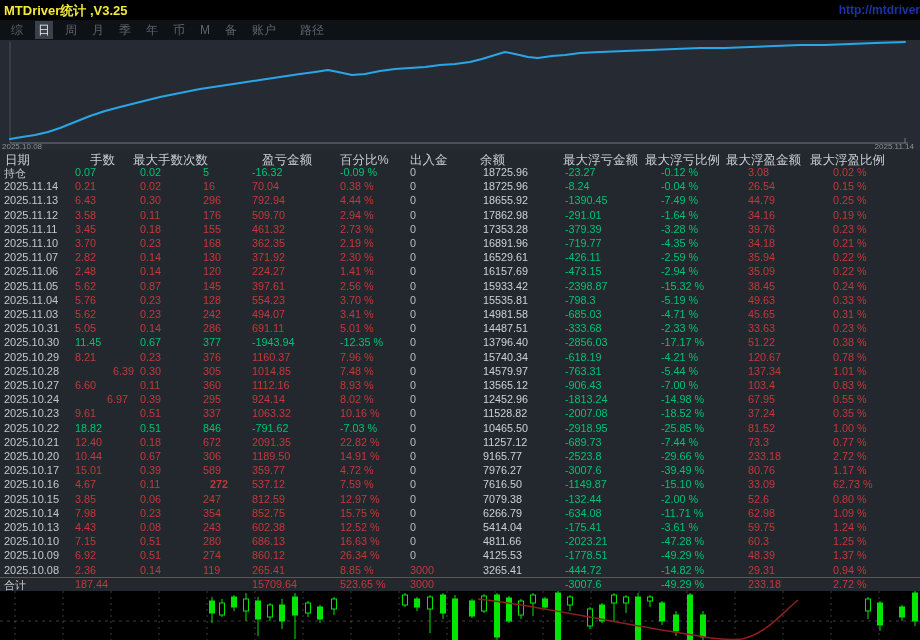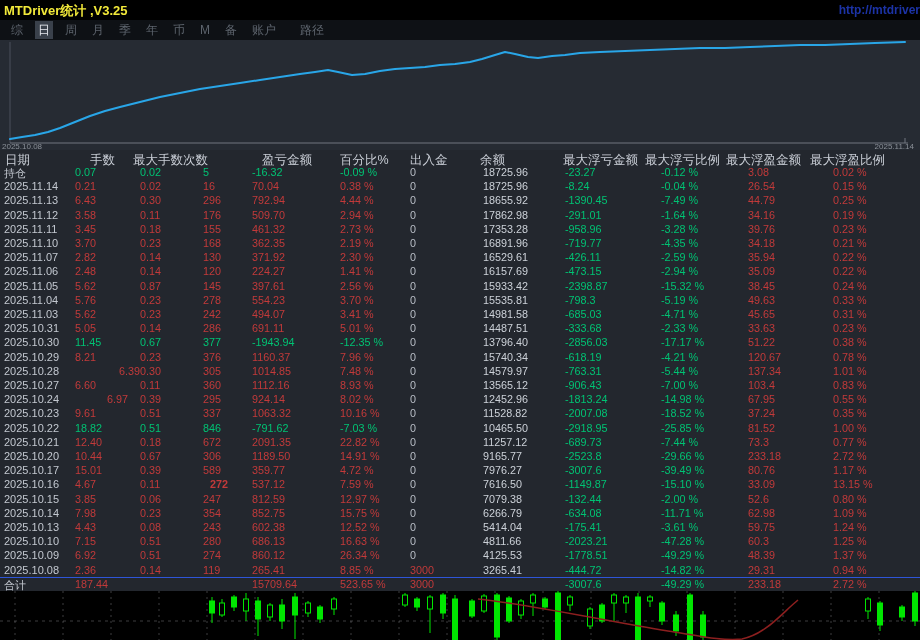--- a/index.html
+++ b/index.html
@@ -141,21 +141,21 @@
     </div>
     <div class="trow" style="top: 56.8px;">
       <span class="td date" style="left: 4px;">2025.11.11</span>
       <span class="td red" style="left: 75px;">3.45</span>
       <span class="td red" style="left: 140px;">0.18</span>
       <span class="td red" style="left: 203px;">155</span>
       <span class="td red" style="left: 252px;">461.32</span>
       <span class="td red" style="left: 340px;">2.73 %</span>
       <span class="td dim" style="left: 410px;">0</span>
       <span class="td bal" style="left: 483px;">17353.28</span>
-      <span class="td grn" style="left: 565px;">-958.96</span>
+      <span class="td grn" style="left: 565px;">-379.39</span>
       <span class="td grn" style="left: 661px;">-3.28 %</span>
       <span class="td red" style="left: 748px;">39.76</span>
       <span class="td red" style="left: 833px;">0.23 %</span>
     </div>
     <div class="trow" style="top: 71px;">
       <span class="td date" style="left: 4px;">2025.11.10</span>
       <span class="td red" style="left: 75px;">3.70</span>
       <span class="td red" style="left: 140px;">0.23</span>
       <span class="td red" style="left: 203px;">168</span>
       <span class="td red" style="left: 252px;">362.35</span>
@@ -206,21 +206,21 @@
       <span class="td bal" style="left: 483px;">15933.42</span>
       <span class="td grn" style="left: 565px;">-2398.87</span>
       <span class="td grn" style="left: 661px;">-15.32 %</span>
       <span class="td red" style="left: 748px;">38.45</span>
       <span class="td red" style="left: 833px;">0.24 %</span>
     </div>
     <div class="trow" style="top: 127.8px;">
       <span class="td date" style="left: 4px;">2025.11.04</span>
       <span class="td red" style="left: 75px;">5.76</span>
       <span class="td red" style="left: 140px;">0.23</span>
-      <span class="td red" style="left: 203px;">278</span>
+      <span class="td red" style="left: 203px;">128</span>
       <span class="td red" style="left: 252px;">554.23</span>
       <span class="td red" style="left: 340px;">3.70 %</span>
       <span class="td dim" style="left: 410px;">0</span>
       <span class="td bal" style="left: 483px;">15535.81</span>
       <span class="td grn" style="left: 565px;">-798.3</span>
       <span class="td grn" style="left: 661px;">-5.19 %</span>
       <span class="td red" style="left: 748px;">49.63</span>
       <span class="td red" style="left: 833px;">0.33 %</span>
     </div>
     <div class="trow" style="top: 142px;">
@@ -274,21 +274,21 @@
       <span class="td red" style="left: 340px;">7.96 %</span>
       <span class="td dim" style="left: 410px;">0</span>
       <span class="td bal" style="left: 483px;">15740.34</span>
       <span class="td grn" style="left: 565px;">-618.19</span>
       <span class="td grn" style="left: 661px;">-4.21 %</span>
       <span class="td red" style="left: 748px;">120.67</span>
       <span class="td red" style="left: 833px;">0.78 %</span>
     </div>
     <div class="trow" style="top: 198.8px;">
       <span class="td date" style="left: 4px;">2025.10.28</span>
-      <span class="td red" style="left: 78px; padding-left: 41px;">6.39</span>
+      <span class="td red" style="left: 72px; padding-left: 41px;">6.39</span>
       <span class="td red" style="left: 140px;">0.30</span>
       <span class="td red" style="left: 203px;">305</span>
       <span class="td red" style="left: 252px;">1014.85</span>
       <span class="td red" style="left: 340px;">7.48 %</span>
       <span class="td dim" style="left: 410px;">0</span>
       <span class="td bal" style="left: 483px;">14579.97</span>
       <span class="td grn" style="left: 565px;">-763.31</span>
       <span class="td grn" style="left: 661px;">-5.44 %</span>
       <span class="td red" style="left: 748px;">137.34</span>
       <span class="td red" style="left: 833px;">1.01 %</span>
@@ -396,21 +396,21 @@
       <span class="td red" style="left: 75px;">4.67</span>
       <span class="td red" style="left: 140px;">0.11</span>
       <span class="td red" style="left: 210px; font-weight: bold;">272</span>
       <span class="td red" style="left: 252px;">537.12</span>
       <span class="td red" style="left: 340px;">7.59 %</span>
       <span class="td dim" style="left: 410px;">0</span>
       <span class="td bal" style="left: 483px;">7616.50</span>
       <span class="td grn" style="left: 565px;">-1149.87</span>
       <span class="td grn" style="left: 661px;">-15.10 %</span>
       <span class="td red" style="left: 748px;">33.09</span>
-      <span class="td red" style="left: 833px;">13.15 %</span>
+      <span class="td red" style="left: 833px;">62.73 %</span>
     </div>
     <div class="trow" style="top: 326.6px;">
       <span class="td date" style="left: 4px;">2025.10.15</span>
       <span class="td red" style="left: 75px;">3.85</span>
       <span class="td red" style="left: 140px;">0.06</span>
       <span class="td red" style="left: 203px;">247</span>
       <span class="td red" style="left: 252px;">812.59</span>
       <span class="td red" style="left: 340px;">12.97 %</span>
       <span class="td dim" style="left: 410px;">0</span>
       <span class="td bal" style="left: 483px;">7079.38</span>

